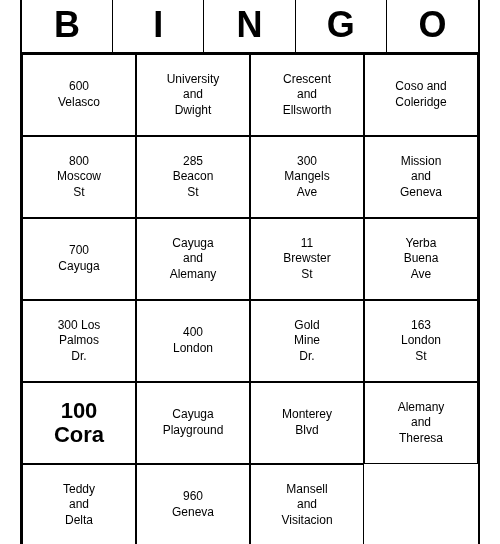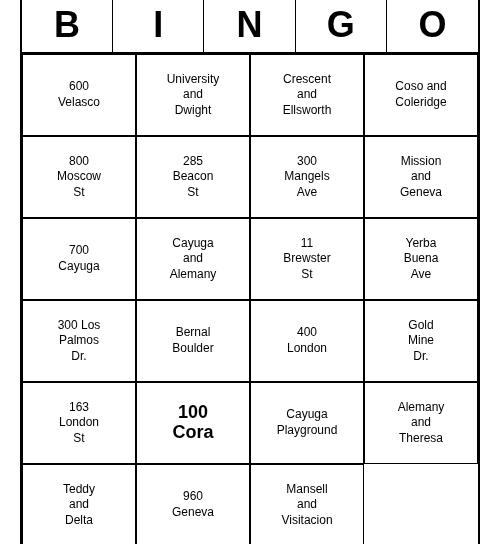--- a/index.html
+++ b/index.html
@@ -42,21 +42,21 @@
       text-align: center;
       font-size: 12px;
       padding: 4px 3px;
       display: flex;
       align-items: center;
       justify-content: center;
       min-height: 82px;
       line-height: 1.3;
     }
     .bingo-cell.free {
-      font-size: 18px;
+      font-size: 22px;
       font-weight: bold;
       line-height: 1.1;
     }
   </style>
 </head>
 <body>
 
 <div class="bingo-card">
   <div class="bingo-header">
   <div class="bingo-letter">B</div>
@@ -72,24 +72,24 @@
       <div class="bingo-cell">Coso and<br>Coleridge</div>
       <div class="bingo-cell">800<br>Moscow<br>St</div>
       <div class="bingo-cell">285<br>Beacon<br>St</div>
       <div class="bingo-cell">300<br>Mangels<br>Ave</div>
       <div class="bingo-cell">Mission<br>and<br>Geneva</div>
       <div class="bingo-cell">700<br>Cayuga</div>
       <div class="bingo-cell">Cayuga<br>and<br>Alemany</div>
       <div class="bingo-cell">11<br>Brewster<br>St</div>
       <div class="bingo-cell">Yerba<br>Buena<br>Ave</div>
       <div class="bingo-cell">300 Los<br>Palmos<br>Dr.</div>
-      <div class="bingo-cell">Bernal<br>Boulder</div>
       <div class="bingo-cell">400<br>London</div>
       <div class="bingo-cell">Gold<br>Mine<br>Dr.</div>
       <div class="bingo-cell">163<br>London<br>St</div>
       <div class="bingo-cell free">100<br>Cora</div>
       <div class="bingo-cell">Cayuga<br>Playground</div>
+      <div class="bingo-cell">Monterey<br>Blvd</div>
       <div class="bingo-cell">Alemany<br>and<br>Theresa</div>
       <div class="bingo-cell">Teddy<br>and<br>Delta</div>
       <div class="bingo-cell">960<br>Geneva</div>
       <div class="bingo-cell">Mansell<br>and<br>Visitacion</div>
     </div>
 </div>
 
 </body></html>

